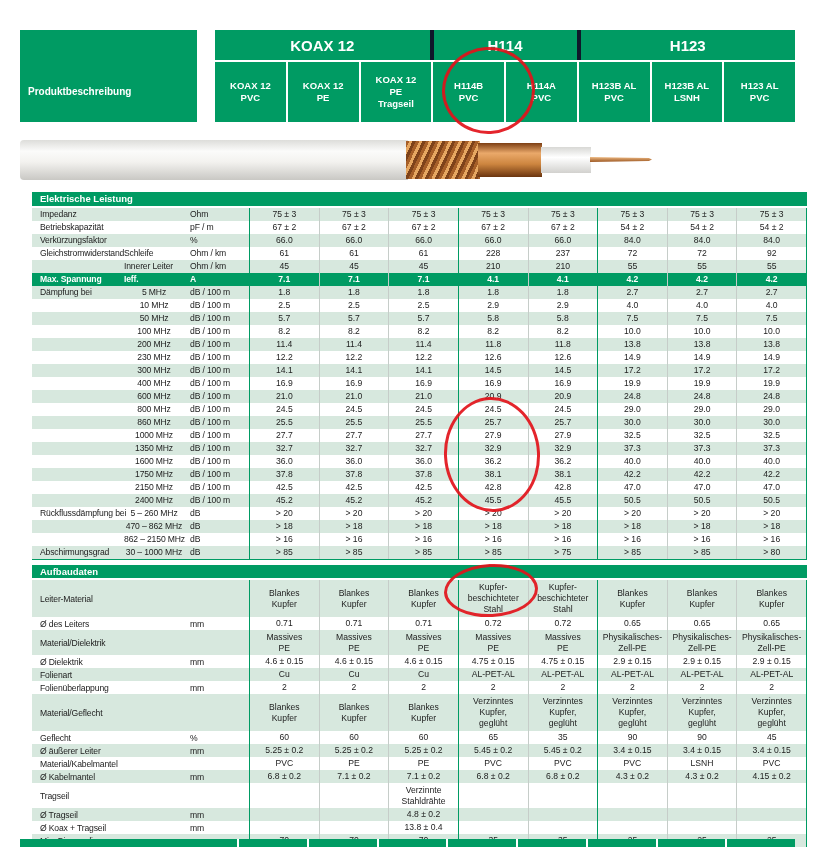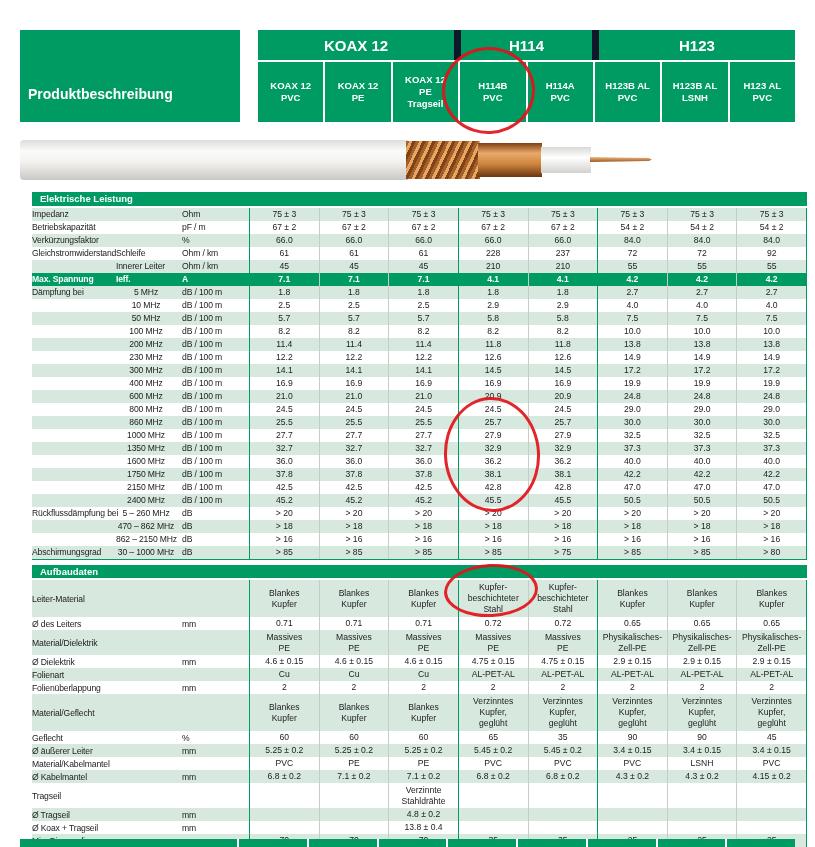--- a/index.html
+++ b/index.html
@@ -1,26 +1,26 @@
 <!DOCTYPE html>
 <html><head>
 <meta charset="utf-8">
 <style>
   html,body{margin:0;padding:0;background:#fff;}
   .sheet{position:relative;width:815px;height:847px;overflow:hidden;background:#fff;
          font-family:"Liberation Sans","DejaVu Sans",sans-serif;color:#222;}
 
   
   .phead{position:absolute;left:20px;top:30px;width:775px;height:92px;display:flex;}
-  .phead-label{width:220px;background:var(--grn);color:#fff;font-weight:bold;font-size:14px;
+  .phead-label{width:177px;background:var(--grn);color:#fff;font-weight:bold;font-size:10px;
                padding:56px 0 0 8px;box-sizing:border-box;}
   .phead-right{flex:1;display:flex;flex-direction:column;border-left:2px solid #fff;padding-left:16px;}
   .phead-groups{height:30px;display:flex;border-bottom:2px solid #fff;}
   .grp{background:var(--grn);color:#fff;font-weight:bold;font-size:15px;display:flex;
-       align-items:center;justify-content:center;border-left:7px solid #0f172a;}
+       align-items:center;justify-content:center;border-left:4px solid #0f172a;}
   .grp:first-child{border-left:none;}
   .phead-cols{flex:1;display:flex;}
   .pcol{flex:1;background:var(--grn);color:#fff;font-weight:bold;font-size:9.5px;line-height:12px;
         display:flex;align-items:center;justify-content:center;text-align:center;
         border-left:2px solid #fff;white-space:pre-line;}
   .pcol:first-child{border-left:none;}
 
   
   .photo{position:absolute;left:0;top:122px;width:815px;height:68px;}
   .seg{position:absolute;}
@@ -42,21 +42,21 @@
   :root{--grn:#009B63;--lt:#d7e8de;--gry:#c6cdc9;}
   .content{position:absolute;left:32px;top:192px;width:775px;}
   .band{background:var(--grn);color:#fff;font-weight:bold;font-size:9.5px;line-height:13.5px;
         height:13.5px;padding-left:8px;box-sizing:border-box;margin-bottom:2px;}
   .rows{border-bottom:1.5px solid var(--grn);}
   .gap{height:5px;}
   .row{display:flex;align-items:stretch;min-height:12.37px;font-size:8.6px;border-right:1.5px solid var(--grn);}
   .row.shade{background:var(--lt);}
   .row.hl{background:var(--grn);color:#fff;font-weight:bold;}
   .lblcell{width:217px;box-sizing:border-box;display:flex;align-items:center;
-           letter-spacing:-0.15px;}
+           padding-left:8px;letter-spacing:-0.15px;}
   .lname{width:84px;white-space:nowrap;overflow:visible;}
   .lsub{width:60px;white-space:nowrap;}
   .lsub.r{text-align:center;}
   .lunit{margin-left:6px;white-space:nowrap;}
   .cell{flex:1;display:flex;align-items:center;justify-content:center;text-align:center;
         white-space:pre-line;line-height:11px;padding:1px 0;box-sizing:border-box;}
   .bl-g{border-left:1.5px solid var(--grn);}
   .bl-y{border-left:1px solid var(--gry);}
 
   

